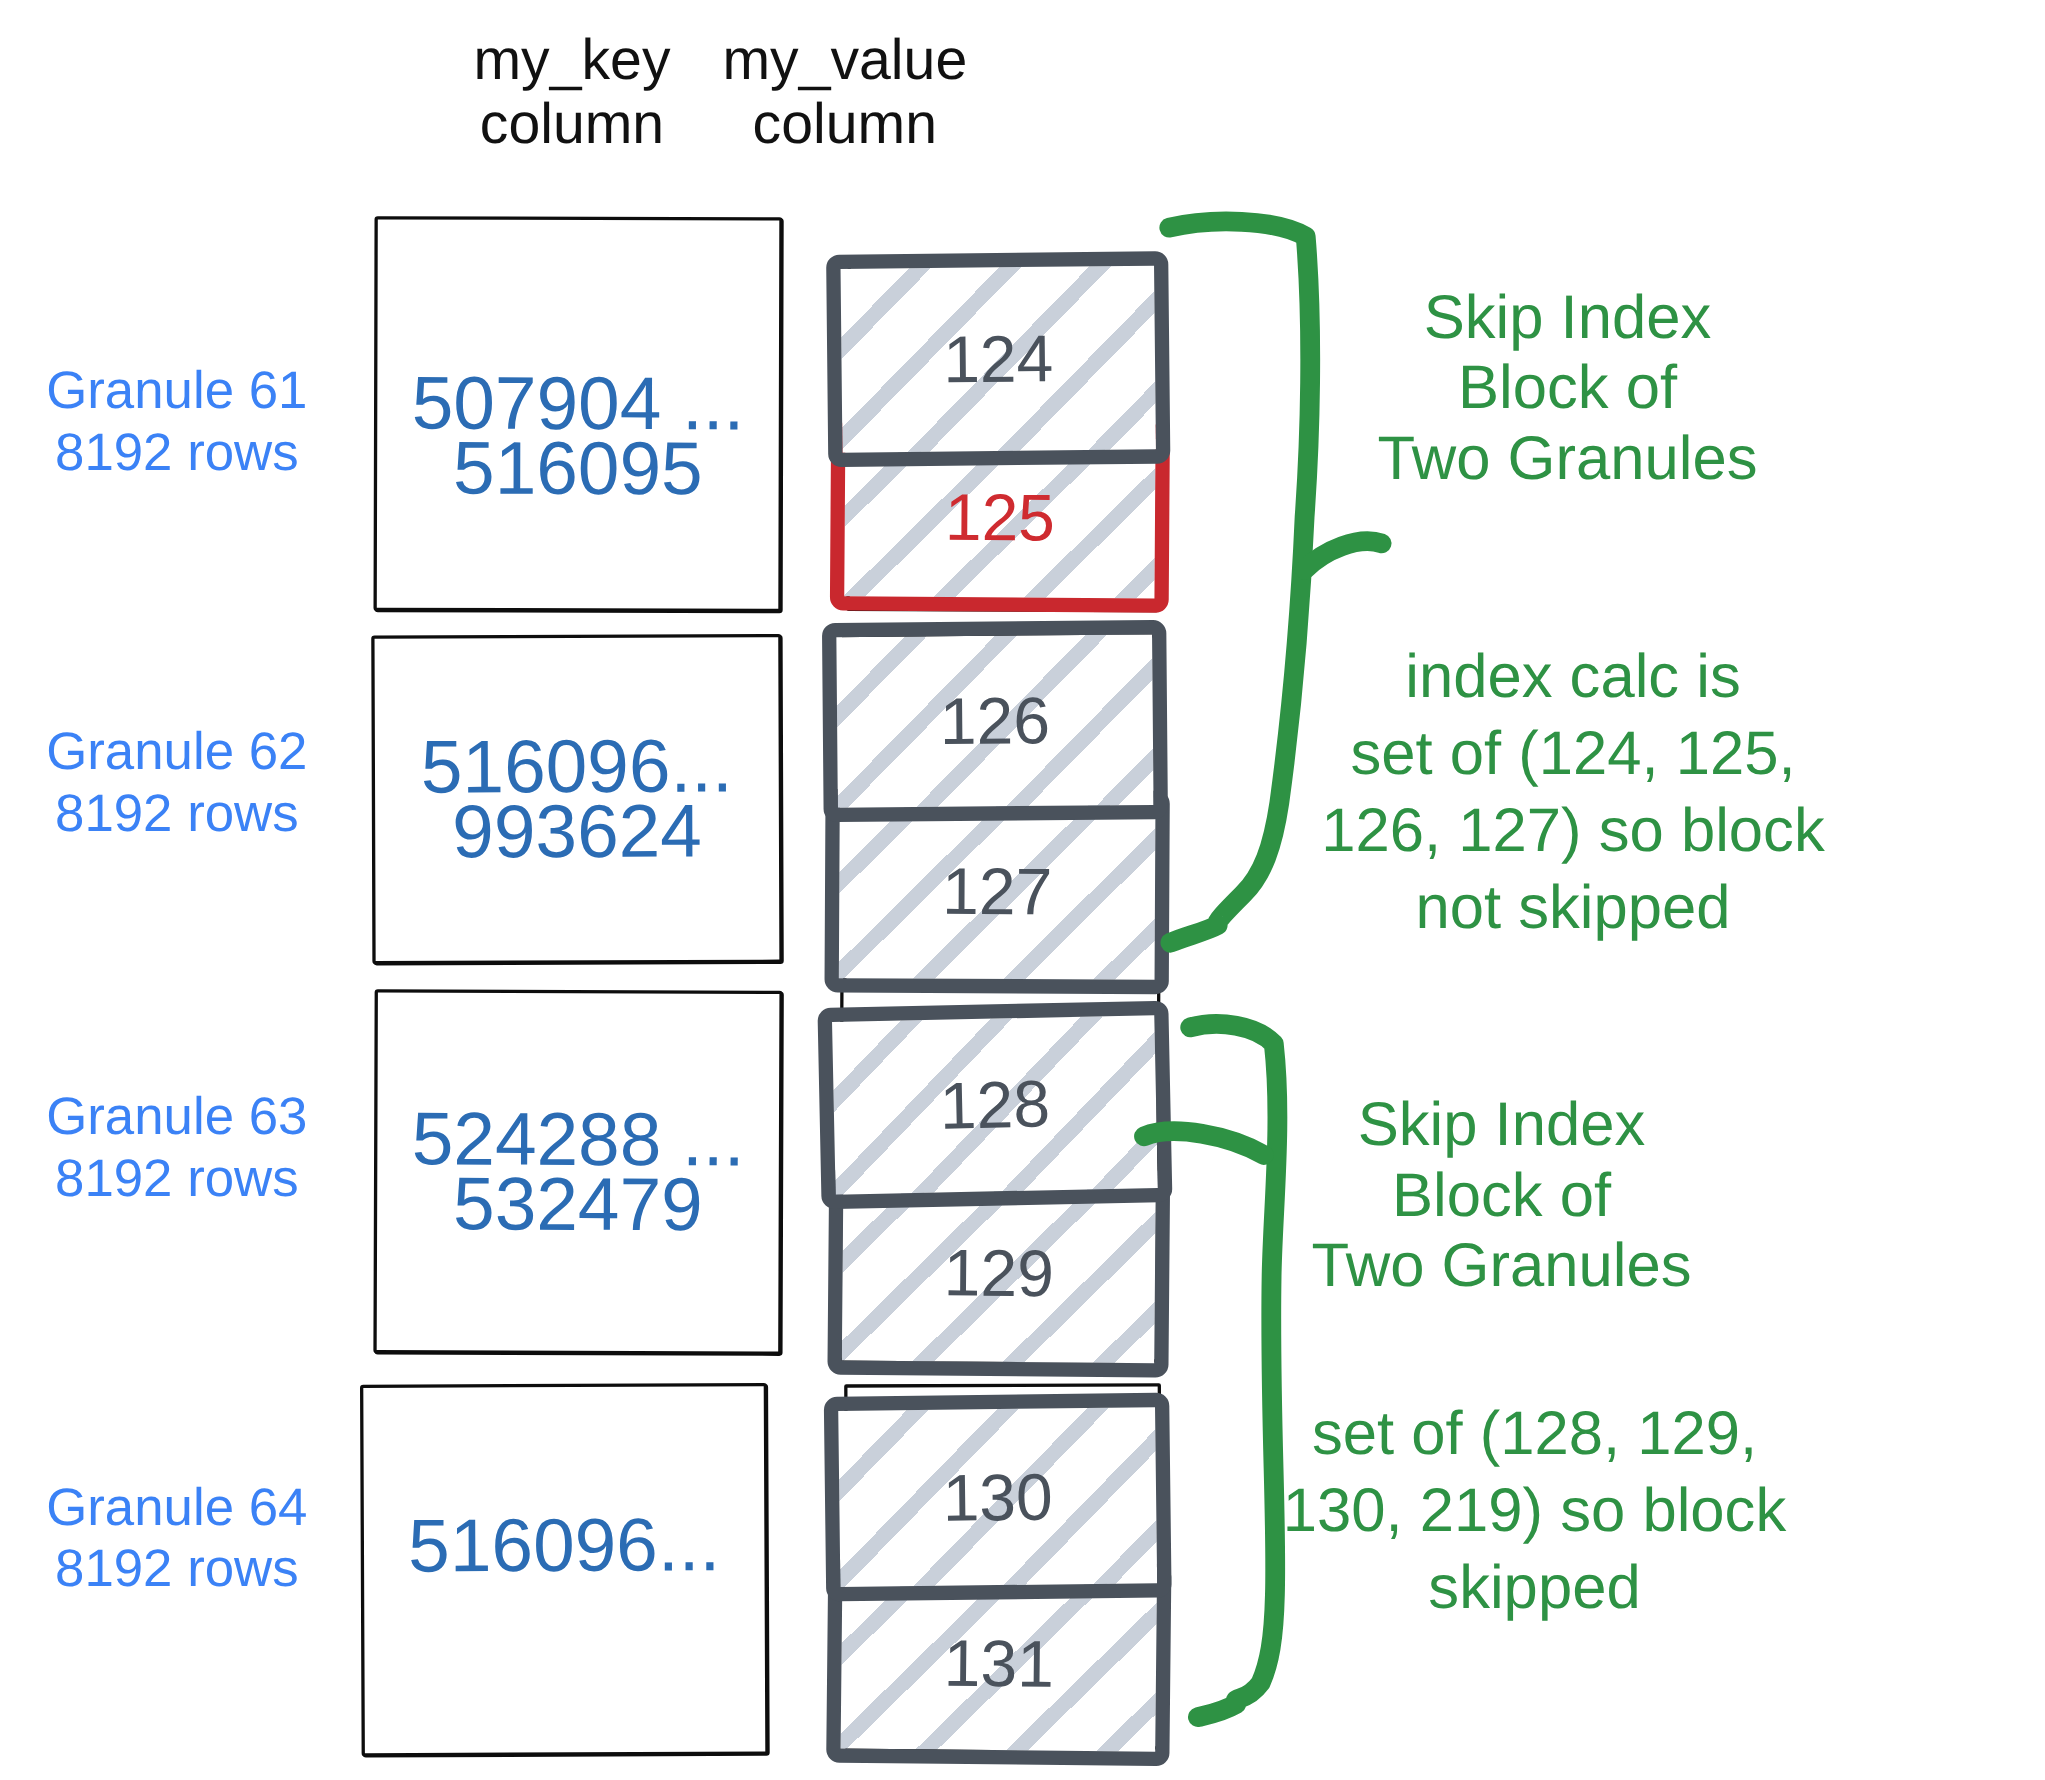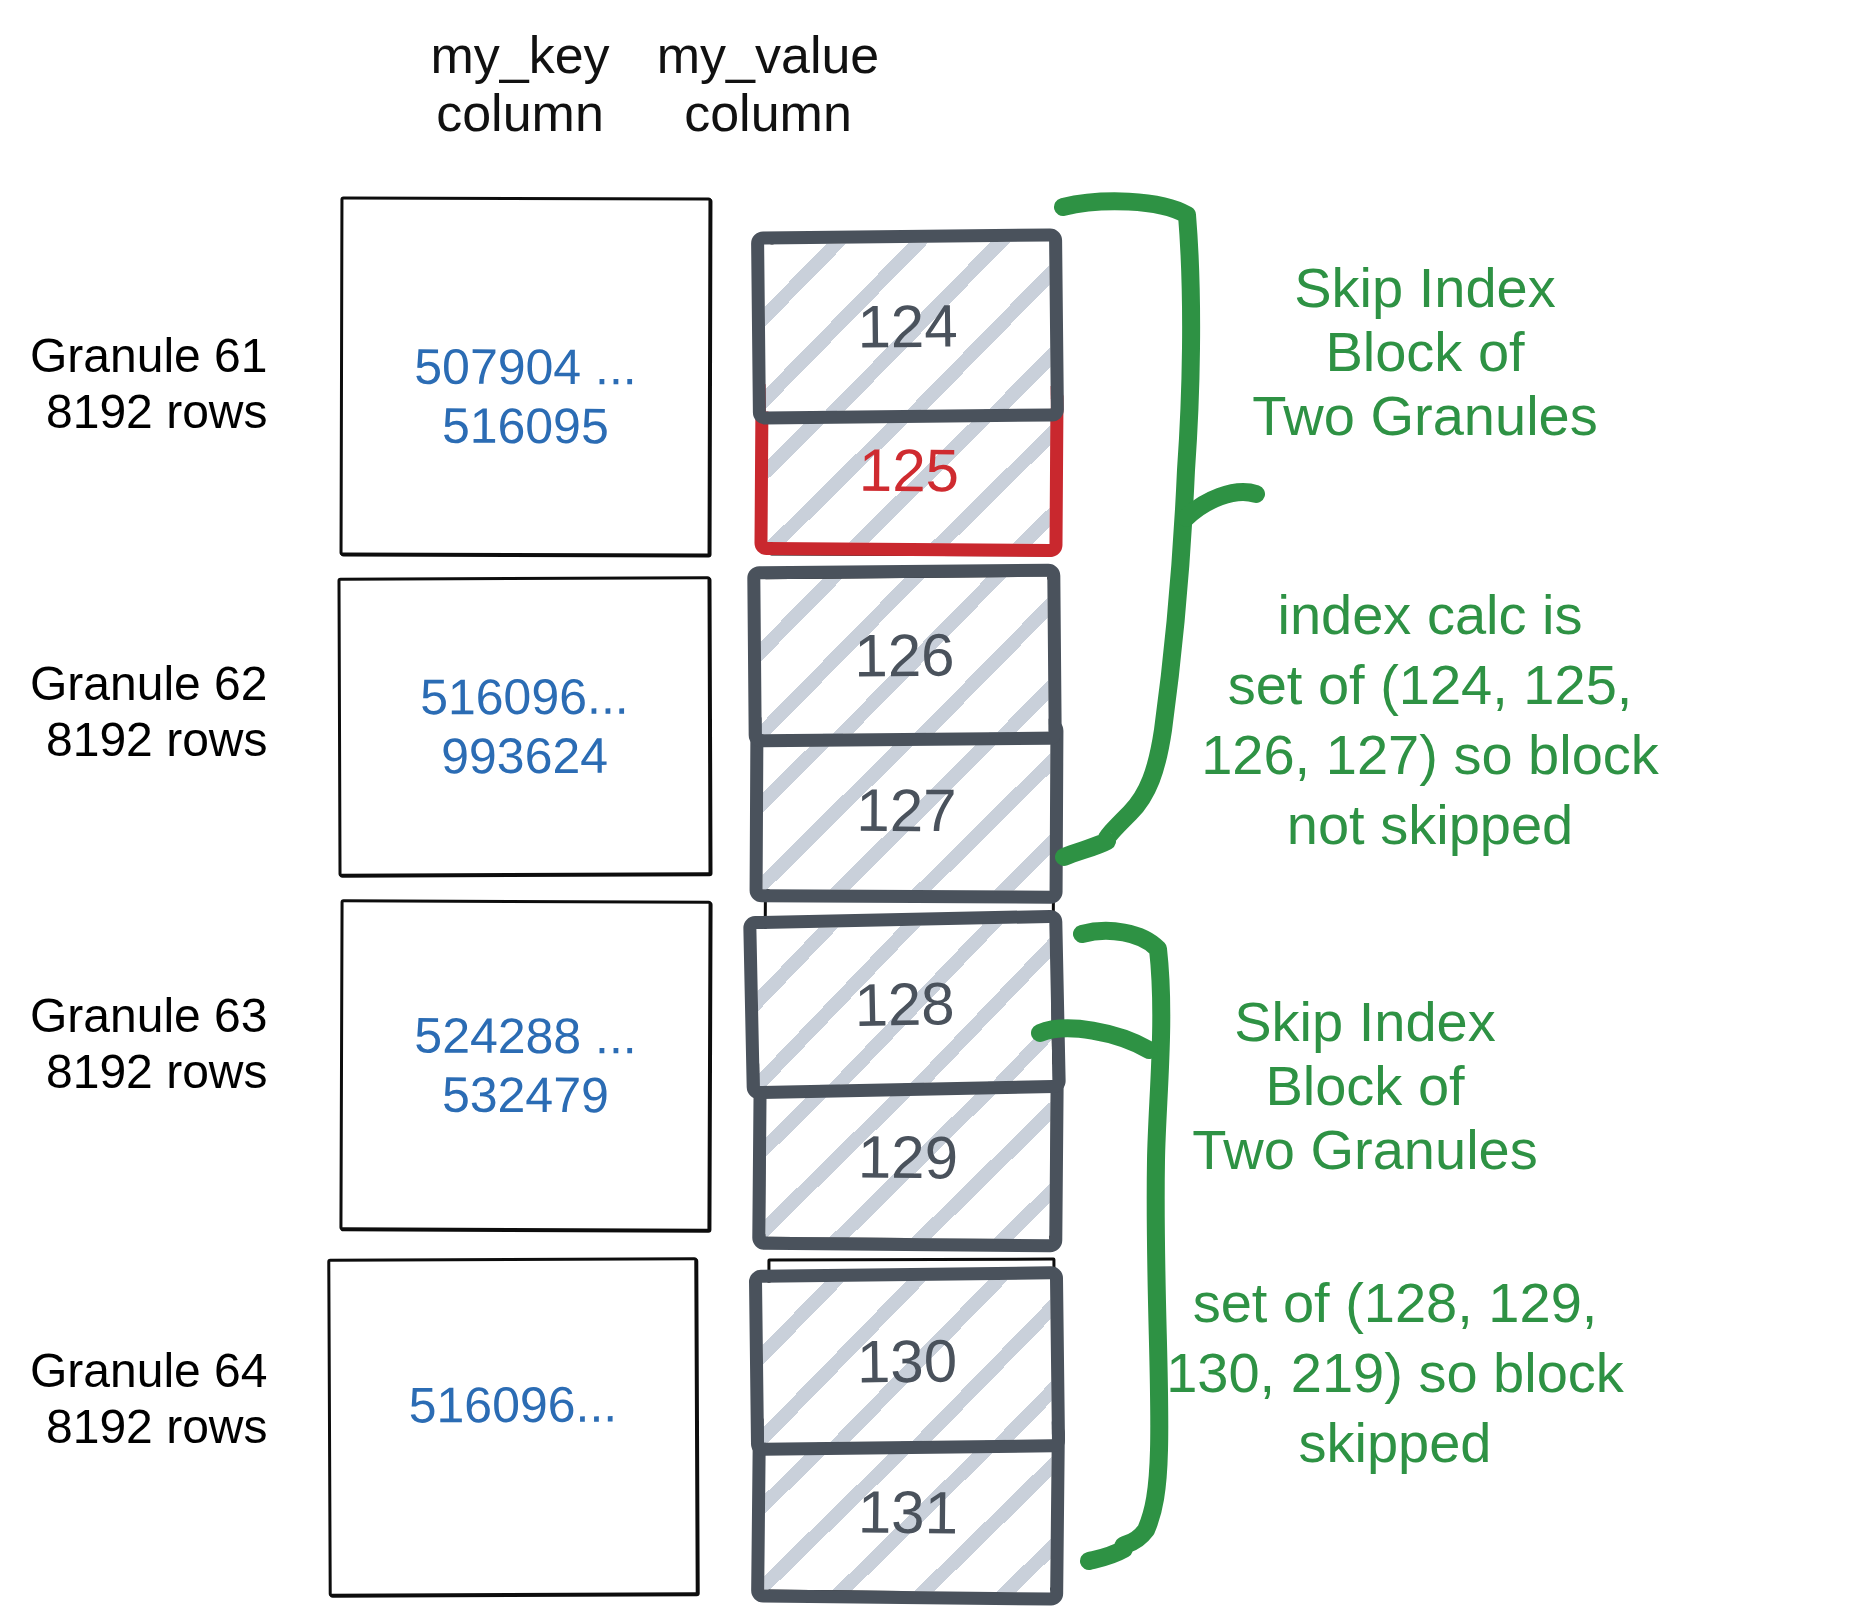--- a/index.html
+++ b/index.html
@@ -7,30 +7,30 @@
     position:relative;width:1753px;height:1618px;background:#ffffff;
     font-family:"Liberation Sans", sans-serif;overflow:hidden;
   }
   .abs{position:absolute;}
   
   .col-header{
     text-align:center;color:#111111;font-size:52px;line-height:58px;
   }
   
   .granule-label{
-    color:#000000;font-size:48px;line-height:56px;text-align:right;
+    color:#3b82f6;font-size:48px;line-height:56px;text-align:center;margin-left:12px;
   }
   
   .key-box{
     border:3px solid #0d0d0d;border-radius:3px;background:#ffffff;
     display:flex;align-items:center;justify-content:center;
     box-shadow:1px 1px 0 0 #0d0d0d;
   }
   .key-text{
-    color:#2b6cb4;font-size:50px;line-height:59px;text-align:center;
+    color:#2b6cb4;font-size:68px;line-height:59px;text-align:center;
   }
   
   .value-outline{
     border:3px solid #0d0d0d;border-radius:2px;background:#ffffff;
   }
   
   .block{
     border:13px solid #4a525c;border-radius:12px;
     background:repeating-linear-gradient(135deg,#ffffff 0px,#ffffff 44px,#c9d0da 44px,#c9d0da 58px);
     display:flex;align-items:center;justify-content:center;

